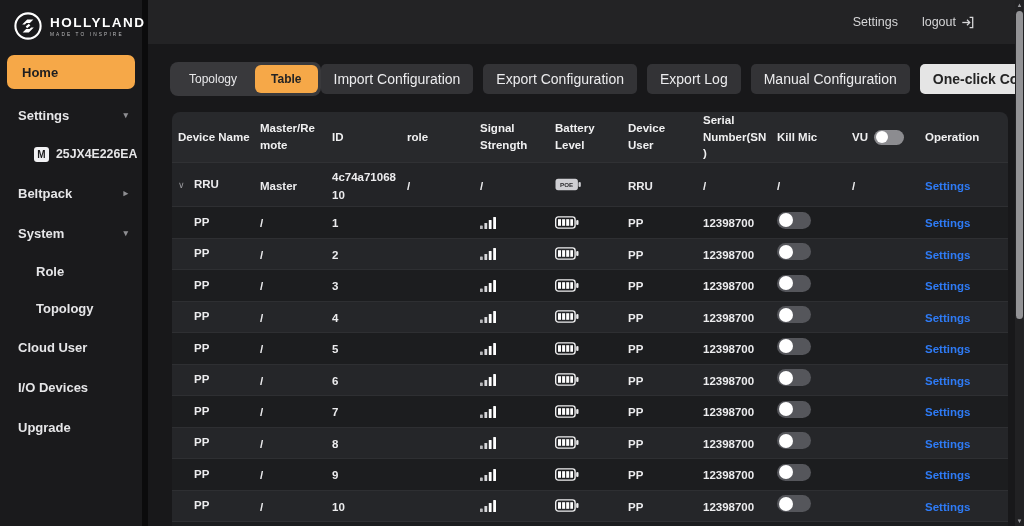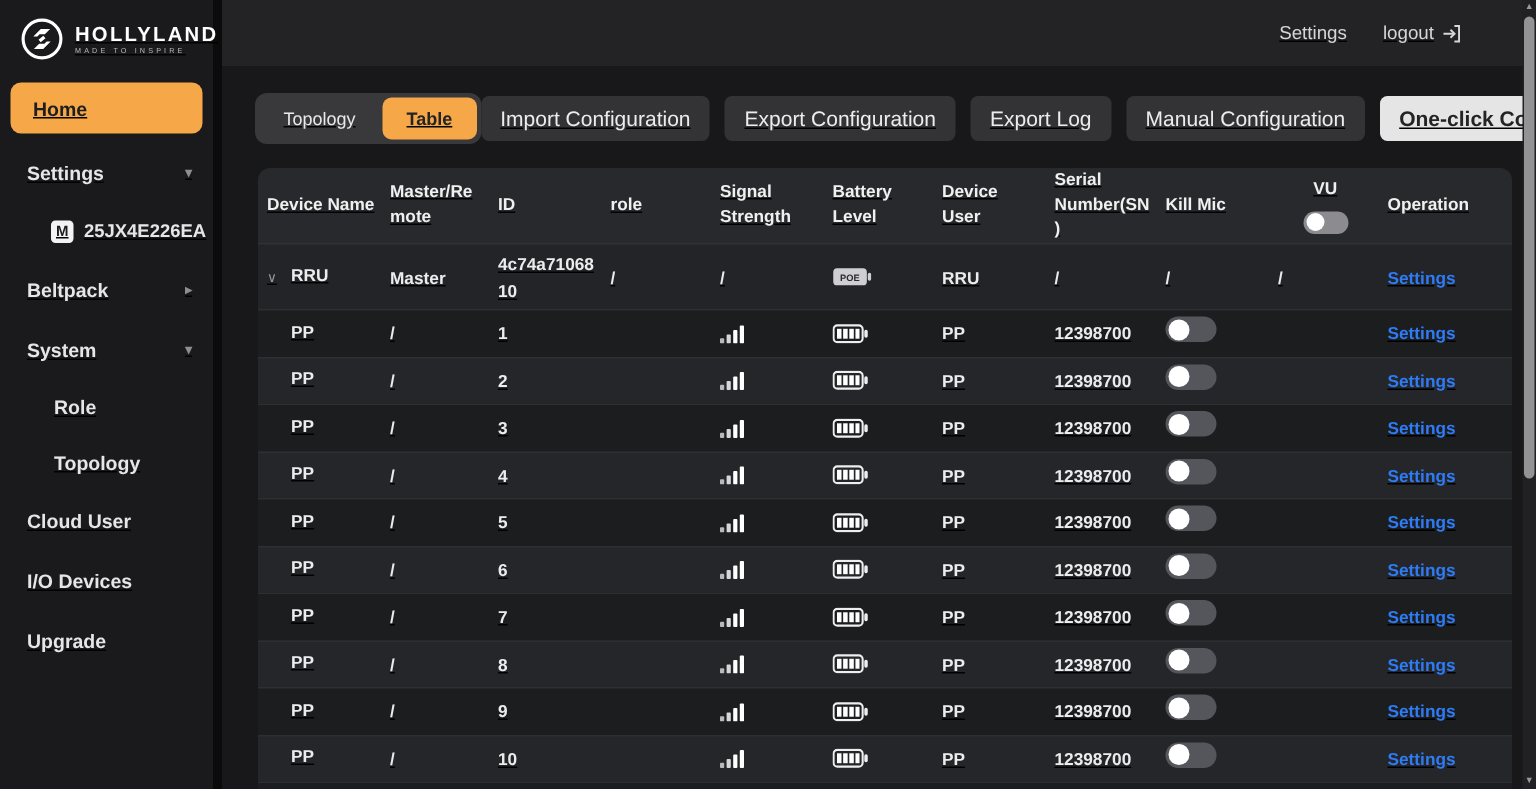--- a/index.html
+++ b/index.html
@@ -1,18 +1,18 @@
 <!DOCTYPE html>
 <html><head>
 <meta charset="utf-8">
 <style>
   * { margin:0; padding:0; box-sizing:border-box; }
   html,body { width:1024px; height:526px; overflow:hidden; background:#0c0c0d;
     font-family:"Liberation Sans", sans-serif; }
-  .app { display:flex; width:1024px; height:526px;text-decoration:underline; }
+  .app { display:flex; width:1024px; height:526px; }
 
   
   .sidebar { width:148px; height:526px; background:#1a1a1c; border-right:6px solid #0b0b0c;
     flex:none; display:flex; flex-direction:column; }
   .logo-row { display:flex; align-items:center; gap:7px; padding:11px 0 0 13px; }
   .logo-text .brand-name { color:#fff; font-size:13.5px; font-weight:bold; letter-spacing:1.5px; }
   .logo-text .brand-tagline { color:#b9b9bb; font-size:4.8px; letter-spacing:2.1px; margin-top:2px; }
   .side-items { margin-top:14px; }
   .side-item { display:flex; align-items:center; height:40px; padding:0 14px 0 18px;
     color:#e6e6e8; font-size:13px; font-weight:bold; cursor:pointer;text-align:right; }
@@ -56,21 +56,21 @@
   .cell { padding-left:6px; padding-right:4px; }
   .prow { background:#232427; height:44px; flex:none; border-top:1px solid #303134; }
   .drow { height:31.5px; flex:none; border-top:1px solid #2e2f32; }
   .drow.odd  { background:#1c1d1f; }
   .drow.even { background:#252629; }
   .cell-text { color:#ececee; font-size:11.5px; font-weight:bold; line-height:1.3;
     overflow-wrap:anywhere; }
   .name-cell { display:flex; align-items:center; }
   .row-chev { width:16px; flex:none; color:#9a9a9e; font-size:9px; }
   .settings-link { color:#2e7bf6; font-size:11.5px; font-weight:bold; cursor:pointer; }
-  .vu-wrap { display:flex; align-items:center; gap:6px;flex-direction:column; }
+  .vu-wrap { display:flex; align-items:center; gap:6px; }
 
   
   .toggle { width:34px; height:17px; border-radius:9px; background:#55565b; position:relative;
     display:inline-block; cursor:pointer; flex:none; }
   .toggle .knob { position:absolute; left:2px; top:1.5px; width:14px; height:14px;
     border-radius:50%; background:#fff; }
   .toggle.small { width:30px; height:15px; background:#8c8c90; }
   .toggle.small .knob { width:12px; height:12px; top:1.5px; }
 
   .partial-row { flex:1; background:#1c1d1f; border-top:1px solid #2e2f32; }

